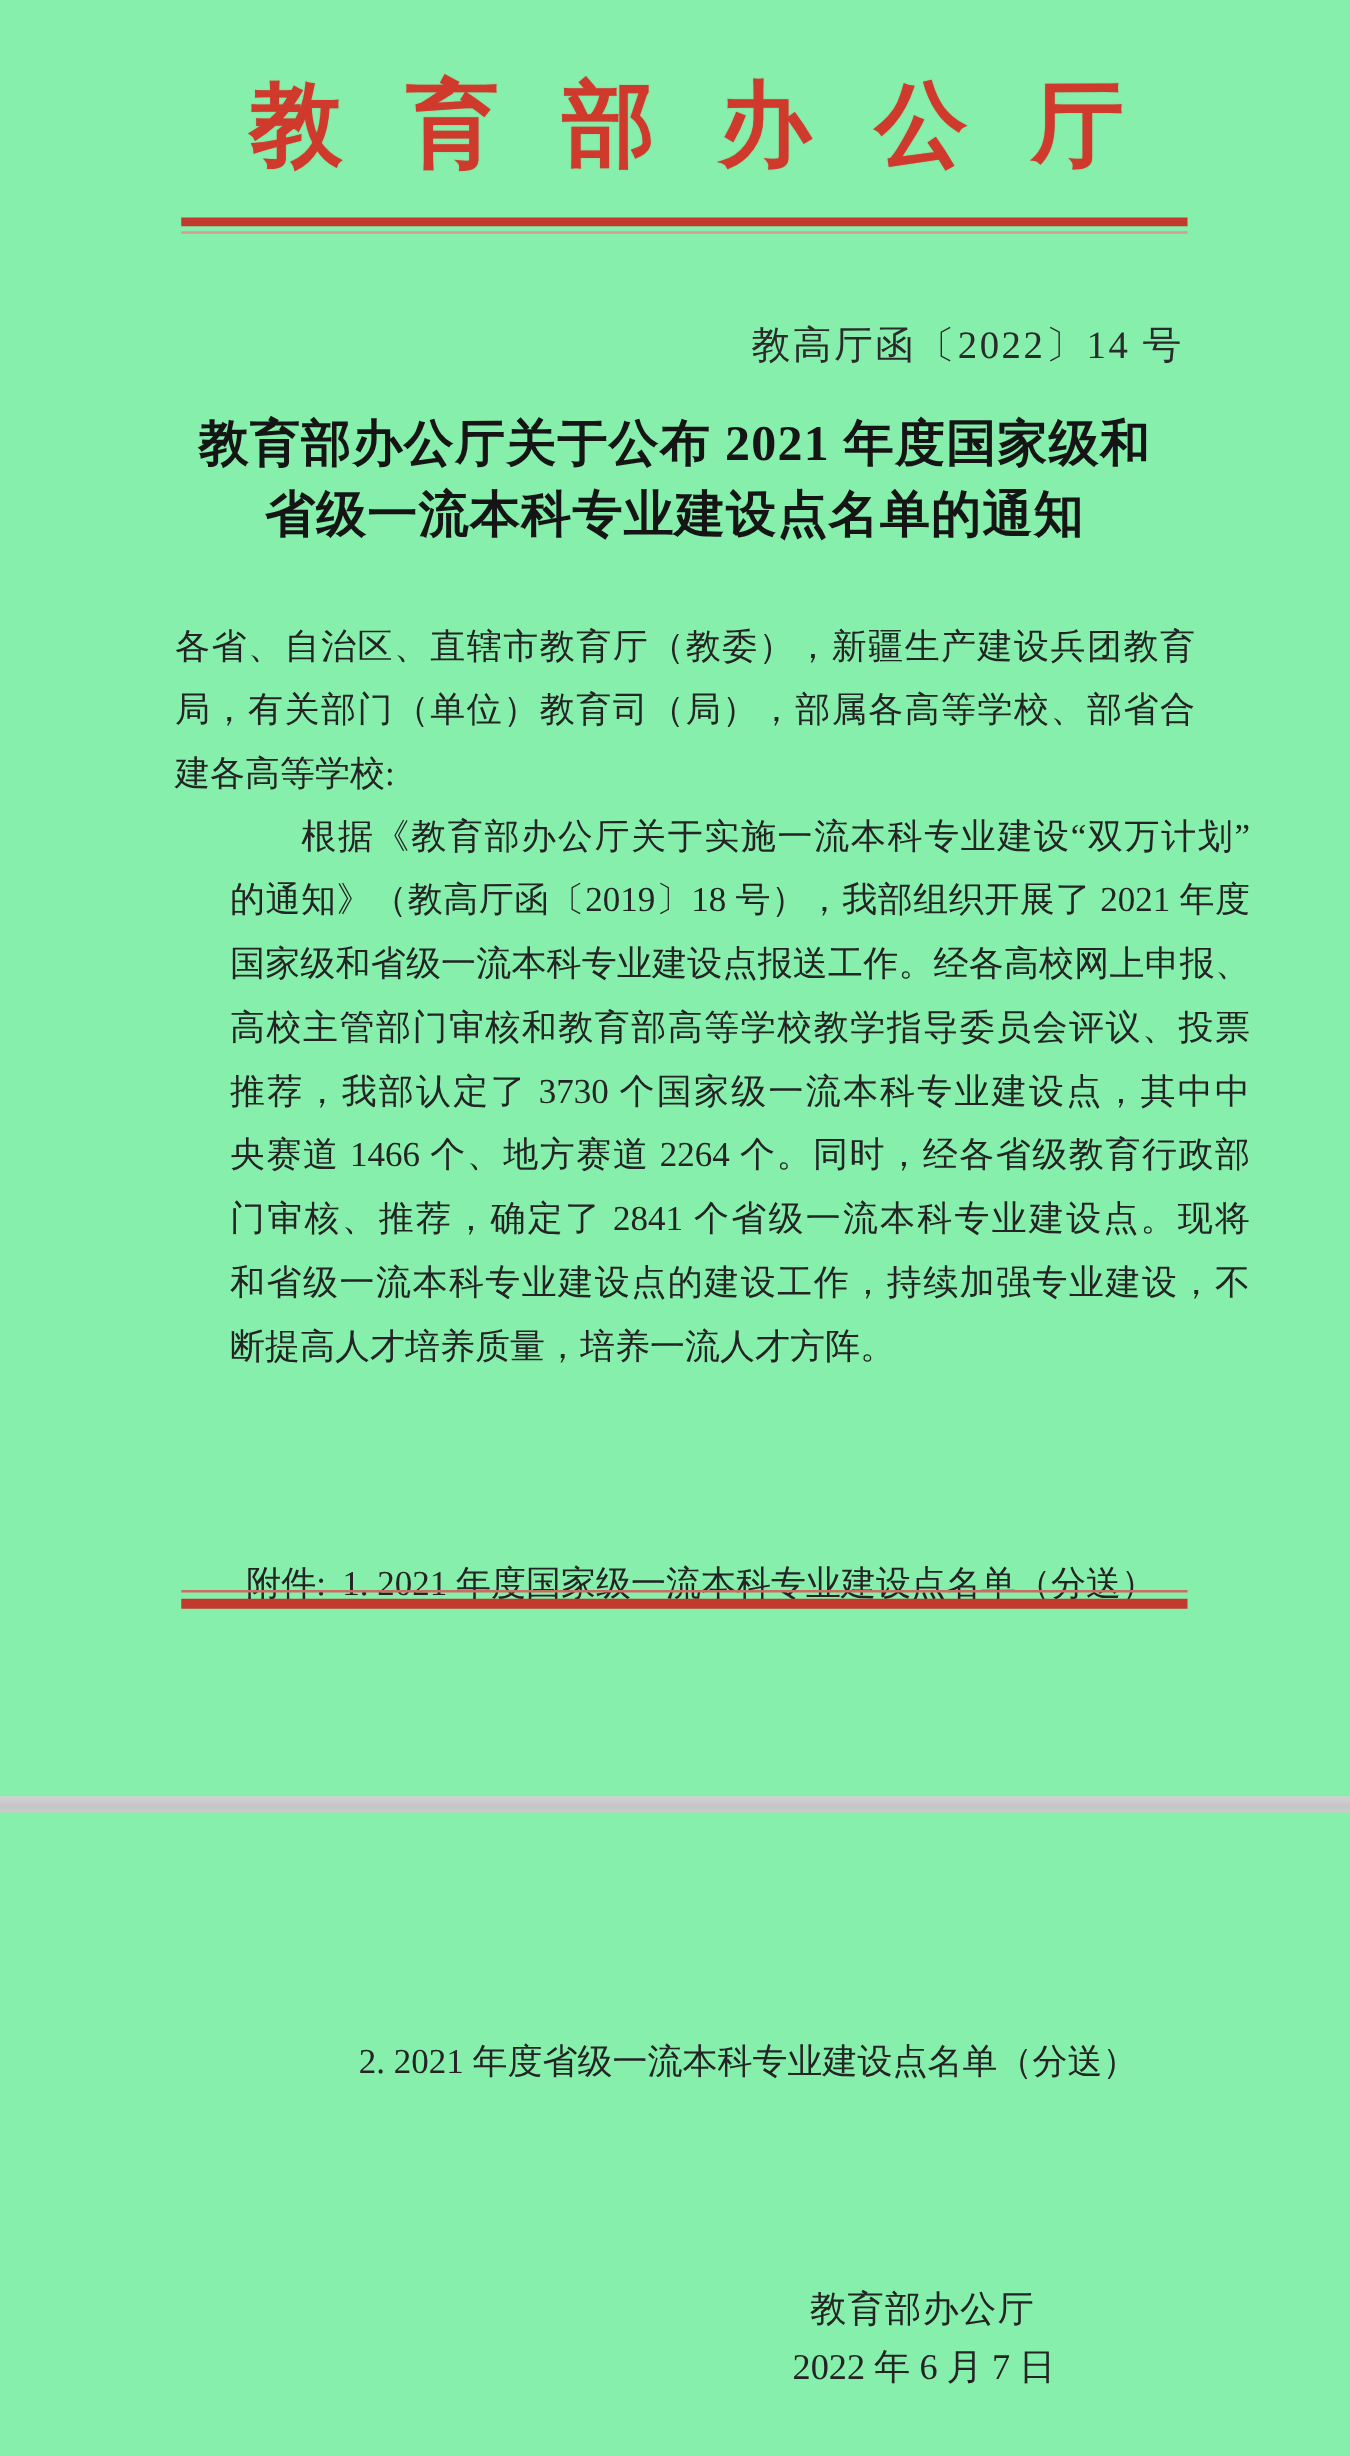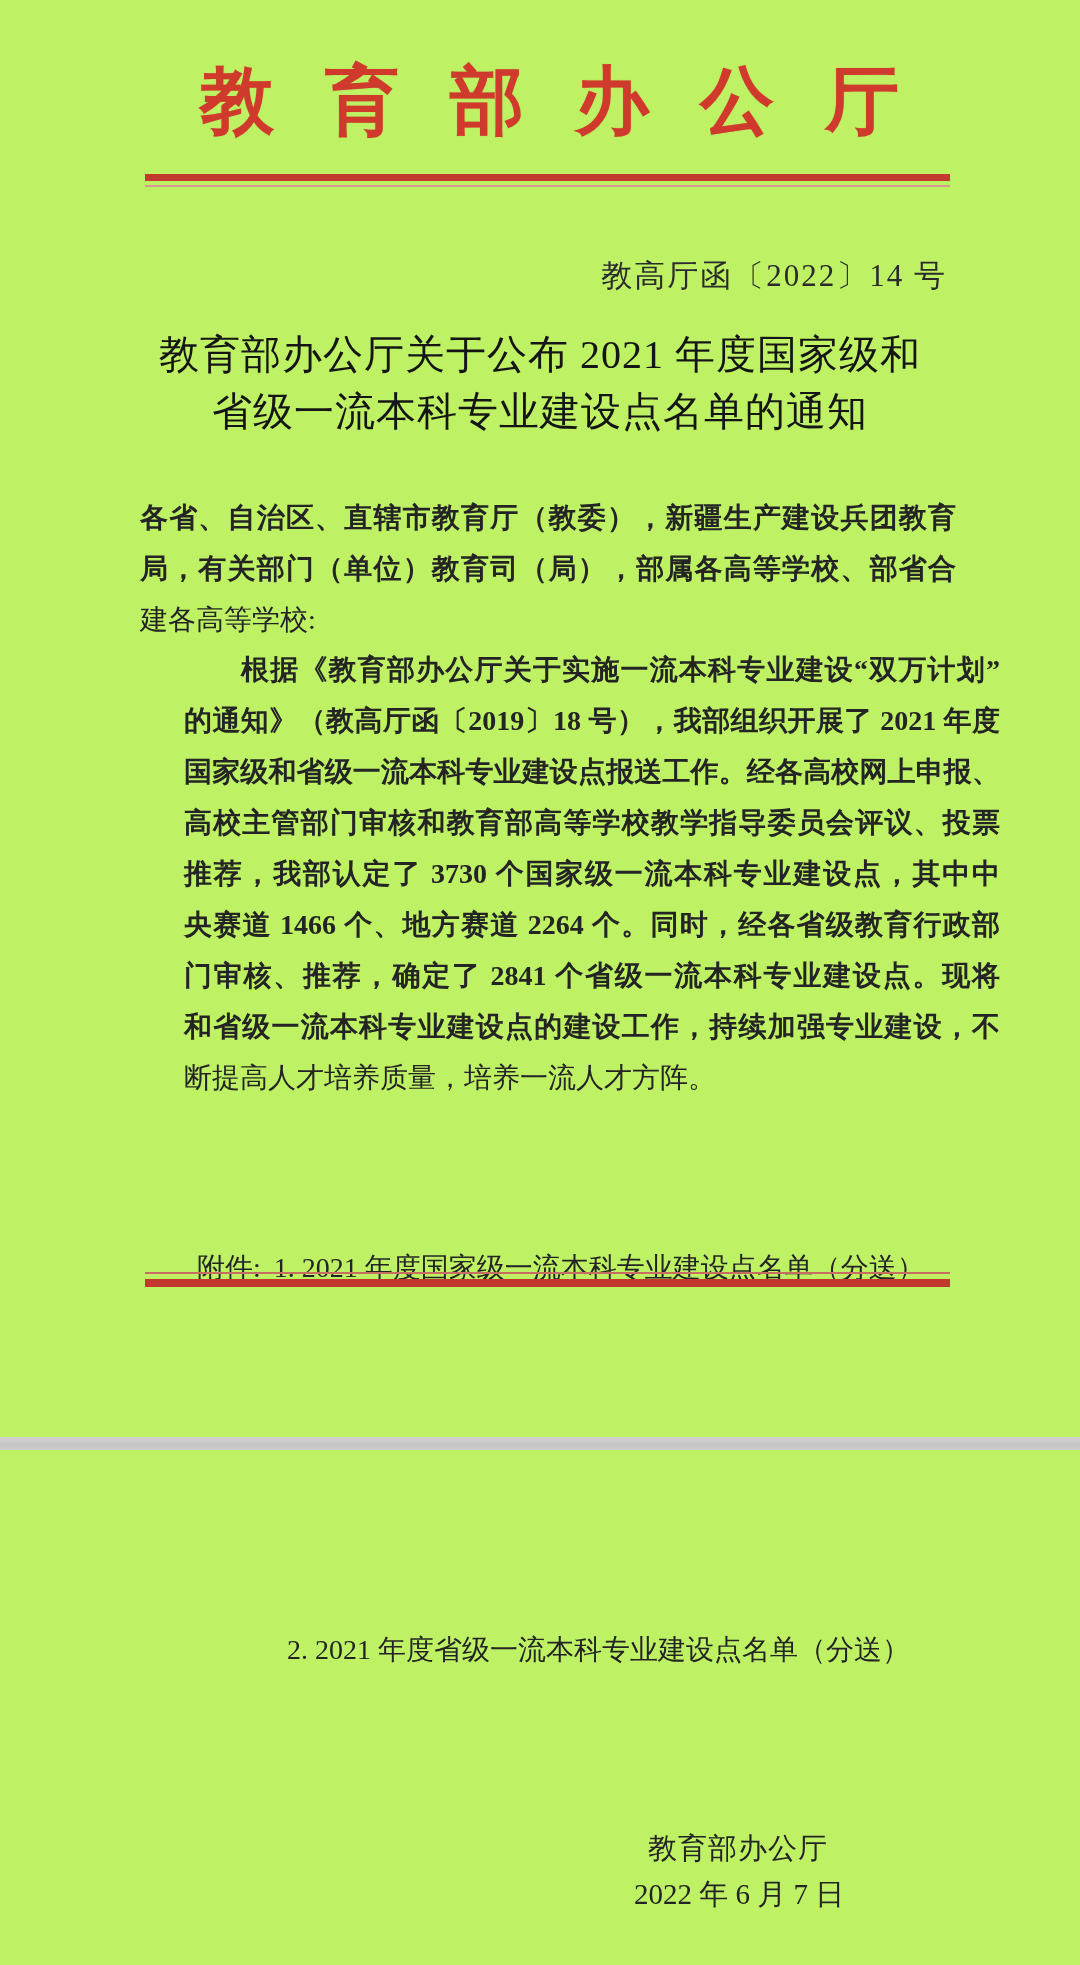--- a/index.html
+++ b/index.html
@@ -1,21 +1,21 @@
 <!DOCTYPE html>
 <html><head>
 <meta charset="utf-8">
 <style>
   html, body { margin: 0; padding: 0; background: #ffffff; }
 
   .page {
     position: relative;
     width: 1080px;
     height: 1965px;
-    background: #bef264;
+    background: #86efac;
     overflow: hidden;
     font-family: "Liberation Serif", "DejaVu Serif", serif;
     color: #262626;
   }
 
   
   .banner {
     position: absolute;
     top: 63px;
     left: 200px;
@@ -47,37 +47,37 @@
   }
 
   .doc-title {
     position: absolute;
     top: 326px;
     left: 100px;
     width: 880px;
     text-align: center;
     font-size: 40px;
     line-height: 57px;
-    font-weight: normal;
+    font-weight: bold;
     letter-spacing: 1px;
     color: #151515;
   }
 
   .textblock {
     position: absolute;
     left: 140px;
     width: 816px;
     font-size: 28px;
     line-height: 51px;
     color: #242424;
   }
   .salutation { top: 492px; }
   .main-para  { top: 644px; margin-left: 44px; }
 
-  .jline { text-align: justify; text-align-last: justify; text-justify: inter-character; font-weight: bold; }
+  .jline { text-align: justify; text-align-last: justify; text-justify: inter-character; }
   .lline { text-align: left; }
   .indent2 { text-indent: 57px; }
 
   .attachment-line1 {
     position: absolute;
     top: 1200px;
     left: 197px;
     font-size: 28px;
     line-height: 44px;
     white-space: nowrap;

